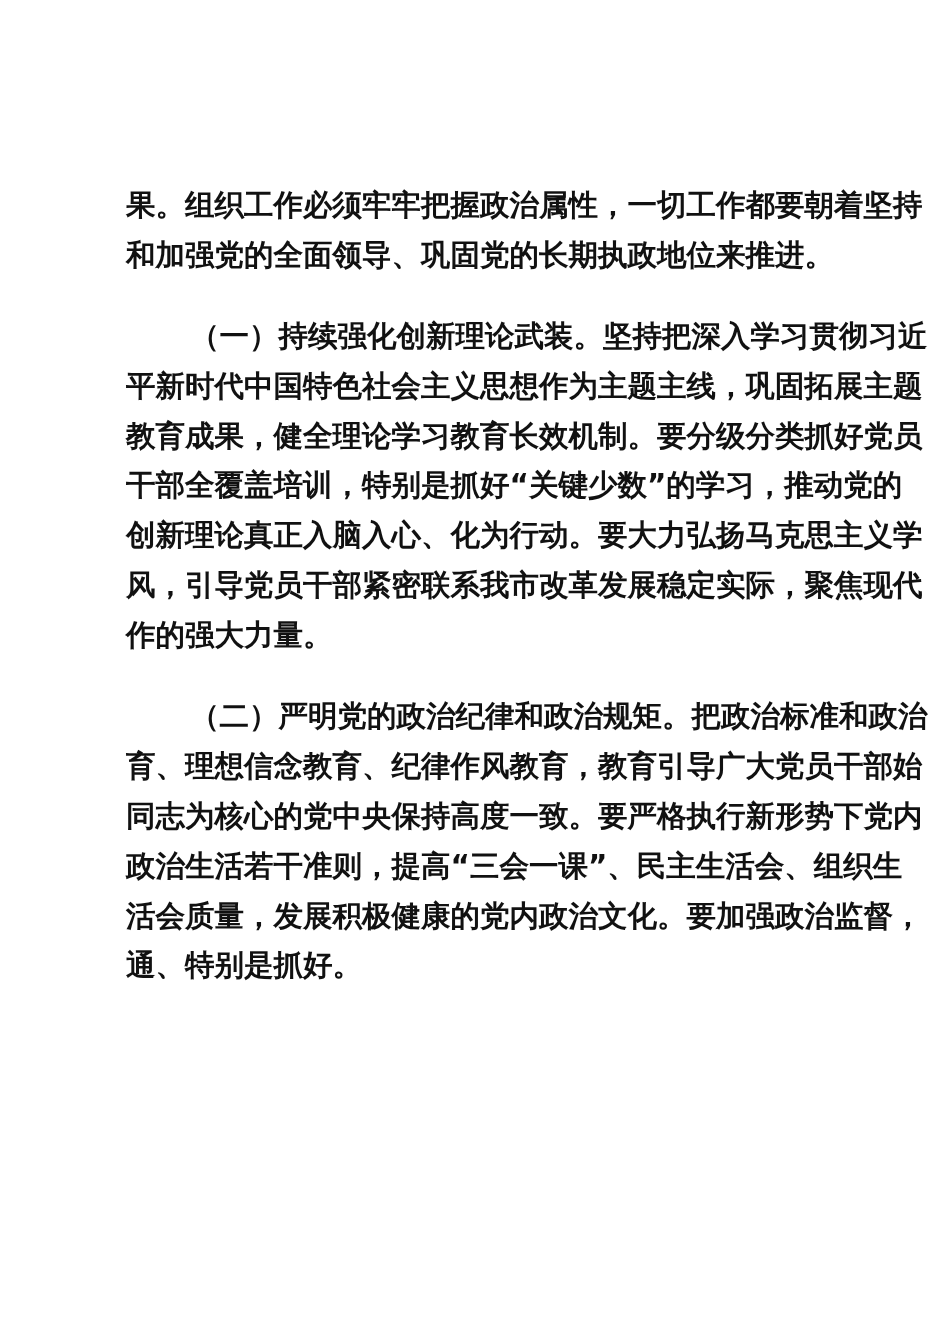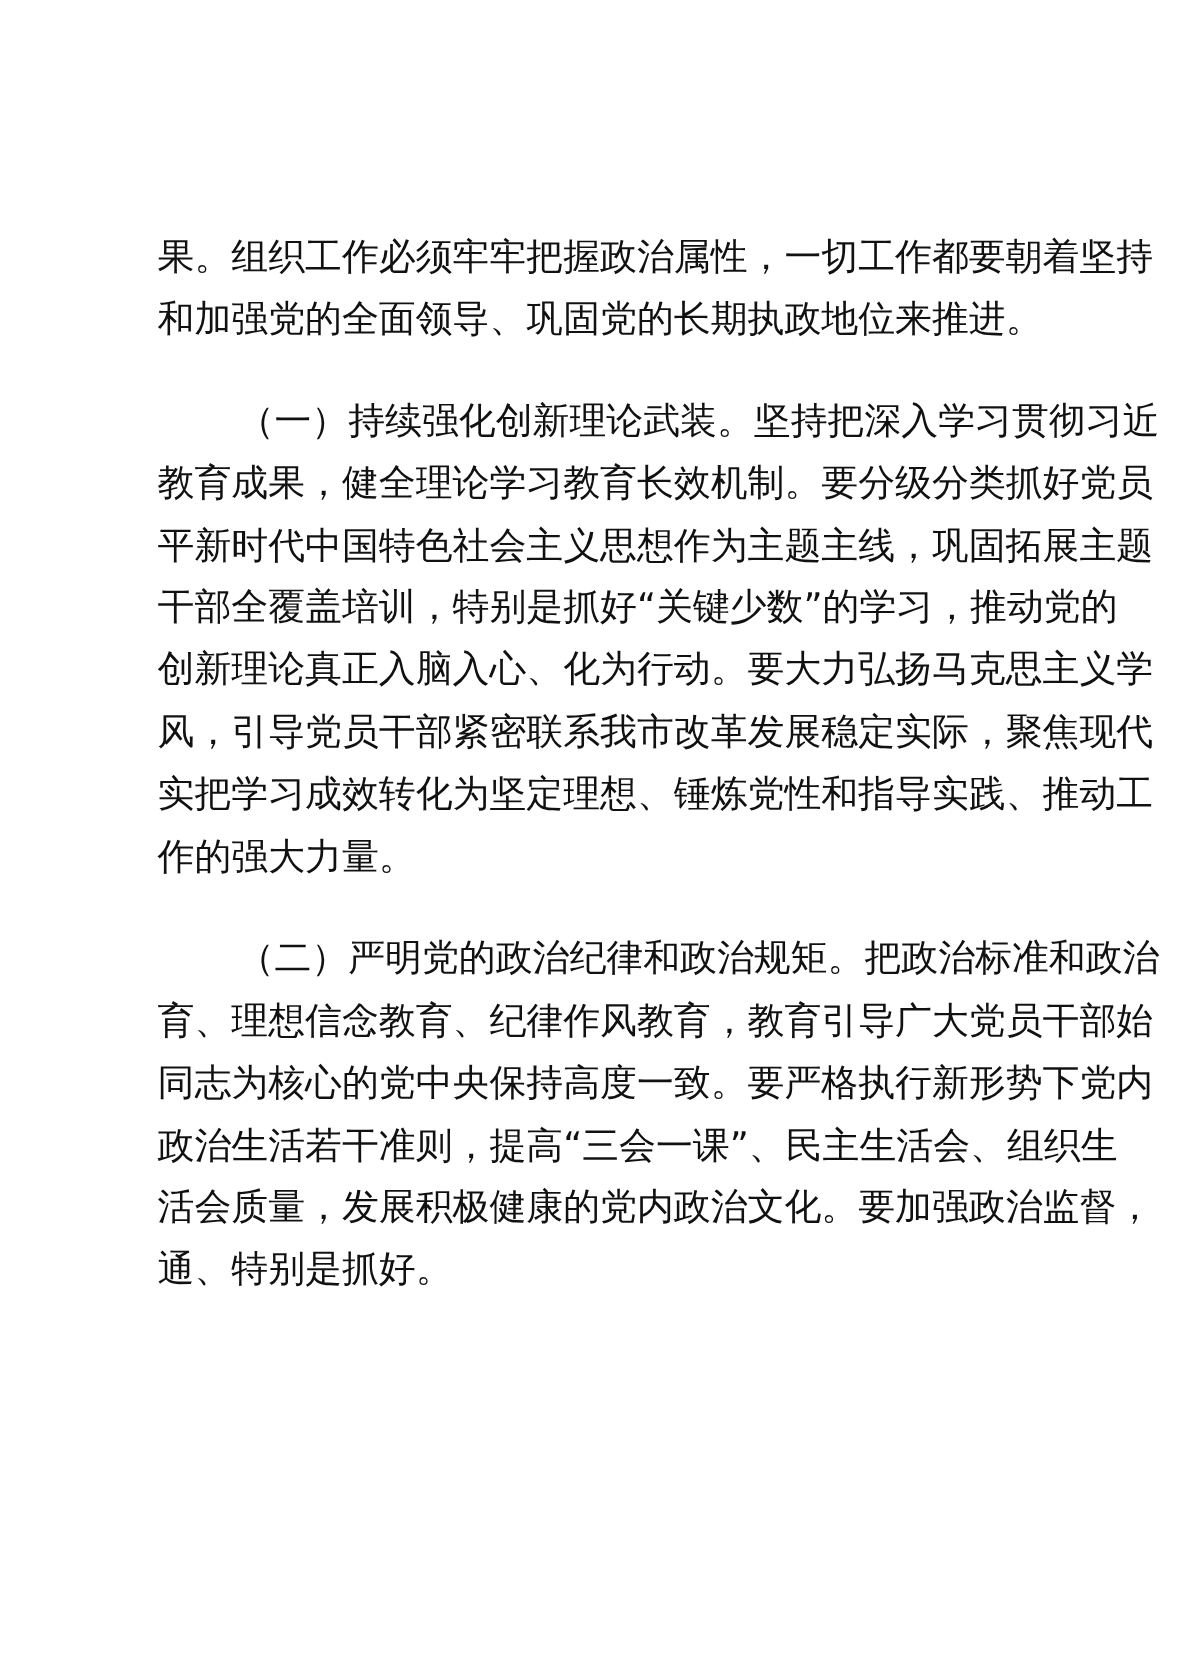--- a/index.html
+++ b/index.html
@@ -15,20 +15,21 @@
     font-family: "DejaVu Sans", "Liberation Sans", sans-serif;
     color: #111111;
   }
   .page {
     position: absolute;
     left: 0;
     top: 0;
     width: 950px;
     height: 1344px;
     background: #ffffff;
+    font-weight: bold;
   }
   .body-text {
     position: absolute;
     left: 126px;
     top: 186px;
     width: 708px;
   }
   .line {
     display: block;
     height: 49.9px;
@@ -53,26 +54,25 @@
 <div class="page">
   <div class="body-text">
 
     <div>
       <span class="line">果。组织工作必须牢牢把握政治属性，一切工作都要朝着坚持</span>
       <span class="line last">和加强党的全面领导、巩固党的长期执政地位来推进。</span>
     </div>
 
     <div>
       <span class="line indent">（一）持续强化创新理论武装。坚持把深入学习贯彻习近</span>
+      <span class="line">平新时代中国特色社会主义思想作为主题主线，巩固拓展主题</span>
       <span class="line">教育成果，健全理论学习教育长效机制。要分级分类抓好党员</span>
-      <span class="line">平新时代中国特色社会主义思想作为主题主线，巩固拓展主题</span>
       <span class="line">干部全覆盖培训，特别是抓好“关键少数”的学习，推动党的</span>
       <span class="line">创新理论真正入脑入心、化为行动。要大力弘扬马克思主义学</span>
       <span class="line">风，引导党员干部紧密联系我市改革发展稳定实际，聚焦现代</span>
-      <span class="line">实把学习成效转化为坚定理想、锤炼党性和指导实践、推动工</span>
       <span class="line last">作的强大力量。</span>
     </div>
 
     <div>
       <span class="line indent">（二）严明党的政治纪律和政治规矩。把政治标准和政治</span>
       <span class="line">育、理想信念教育、纪律作风教育，教育引导广大党员干部始</span>
       <span class="line">同志为核心的党中央保持高度一致。要严格执行新形势下党内</span>
       <span class="line">政治生活若干准则，提高“三会一课”、民主生活会、组织生</span>
       <span class="line">活会质量，发展积极健康的党内政治文化。要加强政治监督，</span>
       <span class="line last">通、特别是抓好。</span>

